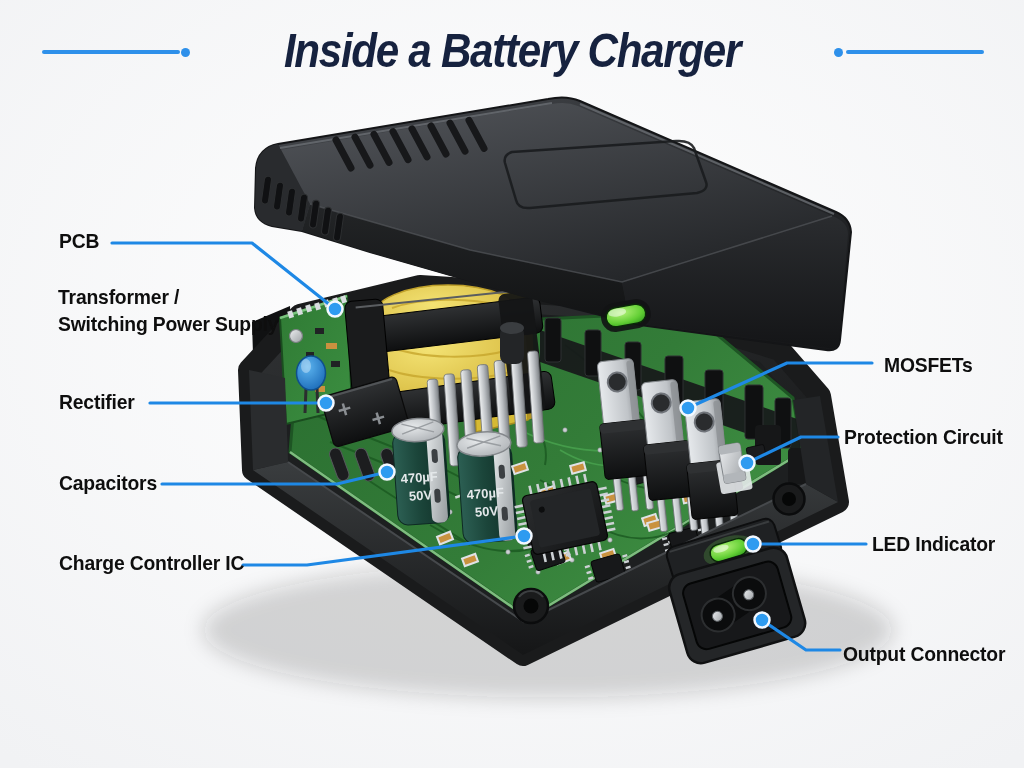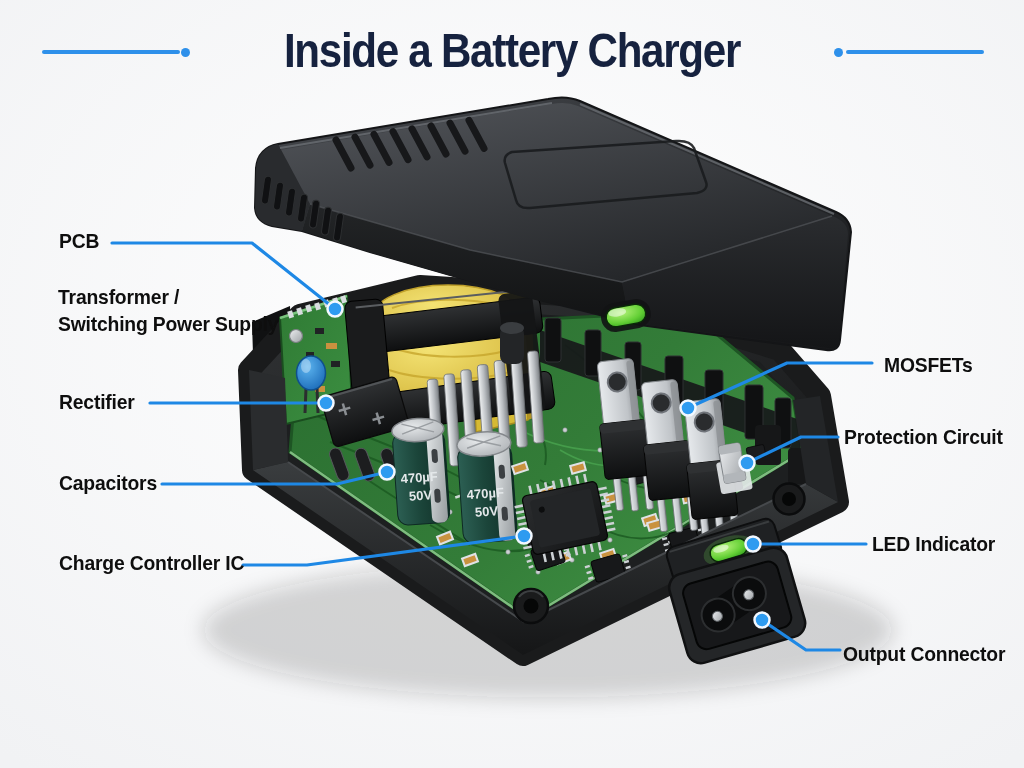--- a/index.html
+++ b/index.html
@@ -1,19 +1,19 @@
 <!DOCTYPE html>
 <html><head>
 <meta charset="utf-8">
 <style>
   html,body{margin:0;padding:0;background:#eceff1;}
   #stage{position:relative;width:1024px;height:768px;background:#f7f8f9;overflow:hidden;
          font-family:"Liberation Sans",sans-serif;}
   #scene{position:absolute;left:0;top:0;}
-  .title-wrap{position:absolute;left:0;top:0;width:888px;height:80px;}
+  .title-wrap{position:absolute;left:0;top:0;width:888px;height:80px;font-style:italic;}
   .page-title{position:absolute;left:512px;top:22px;transform:translateX(-50%) scaleX(0.86);
       transform-origin:center top;white-space:nowrap;font-size:49px;font-weight:bold;
       letter-spacing:-1.5px;color:#16223f;}
   .rule{position:absolute;top:50px;height:3.5px;background:#2e90ea;border-radius:2px;}
   .rule-dot{position:absolute;top:48px;width:9px;height:9px;border-radius:50%;background:#2e90ea;}
   .lbl{position:absolute;font-weight:bold;font-size:21px;color:#0e0e0e;letter-spacing:-0.2px;
        transform:scaleX(0.92);transform-origin:left top;white-space:nowrap;line-height:27px;}
 </style>
 </head>
 <body>

